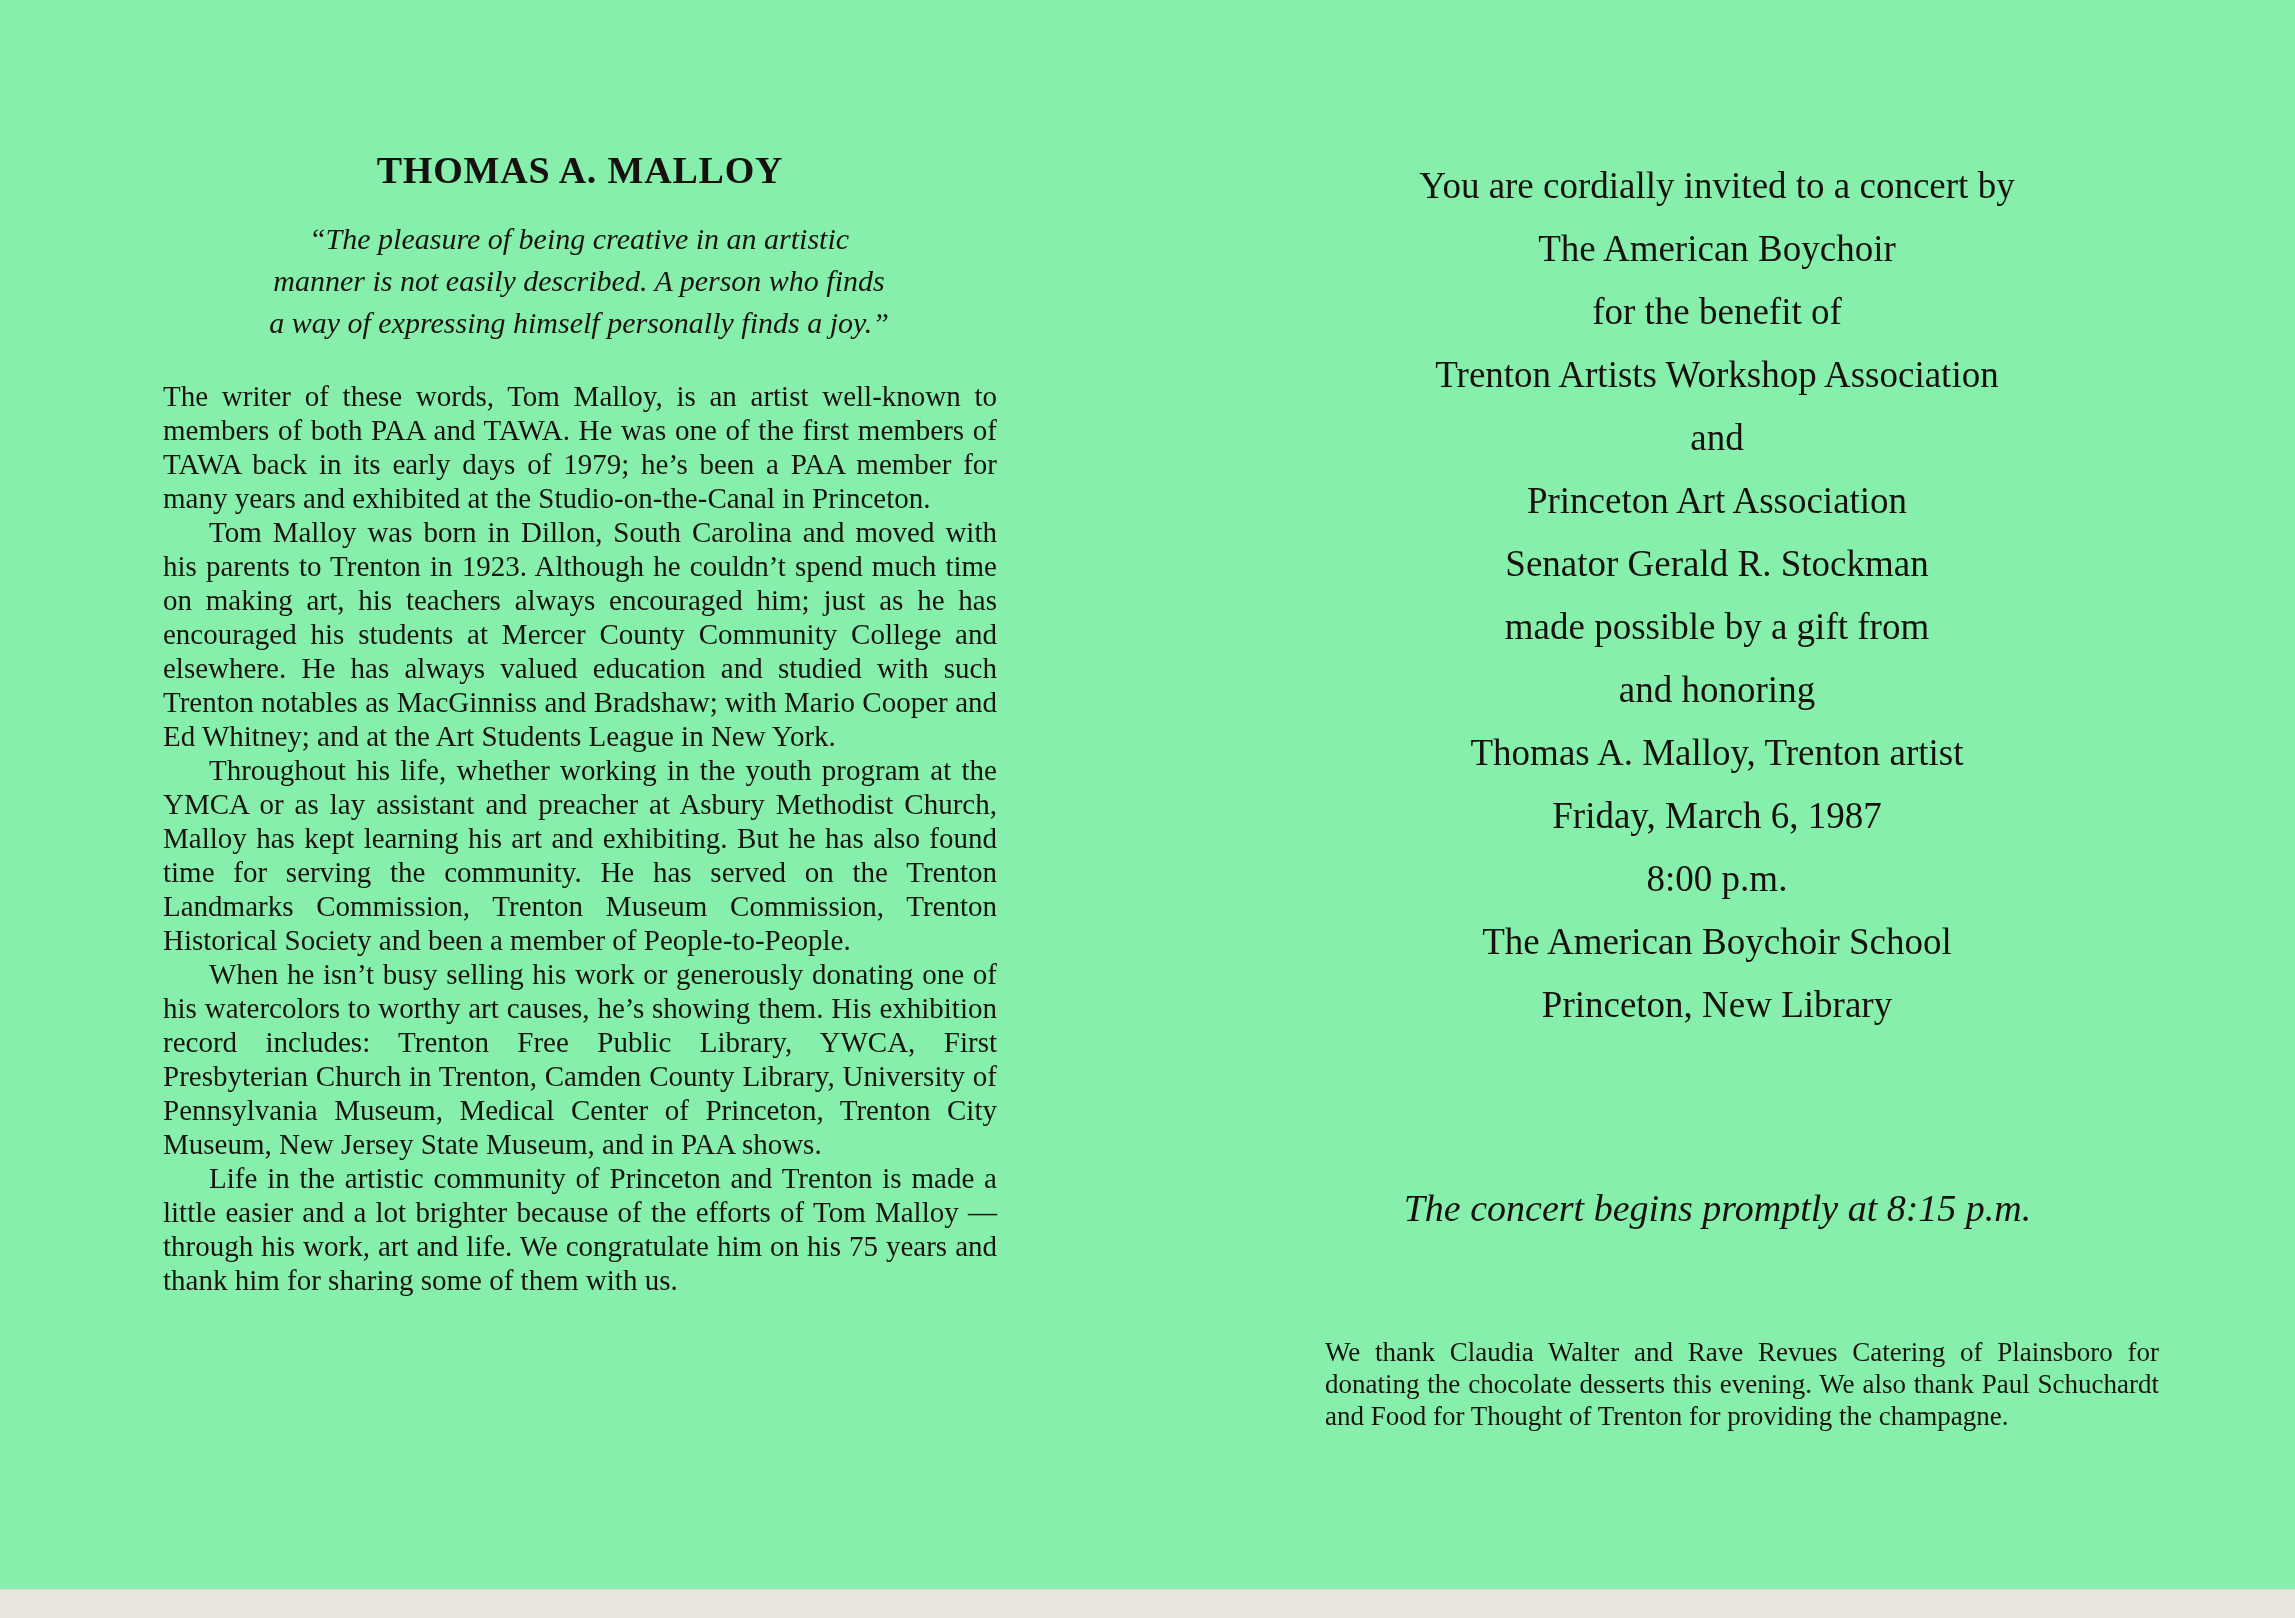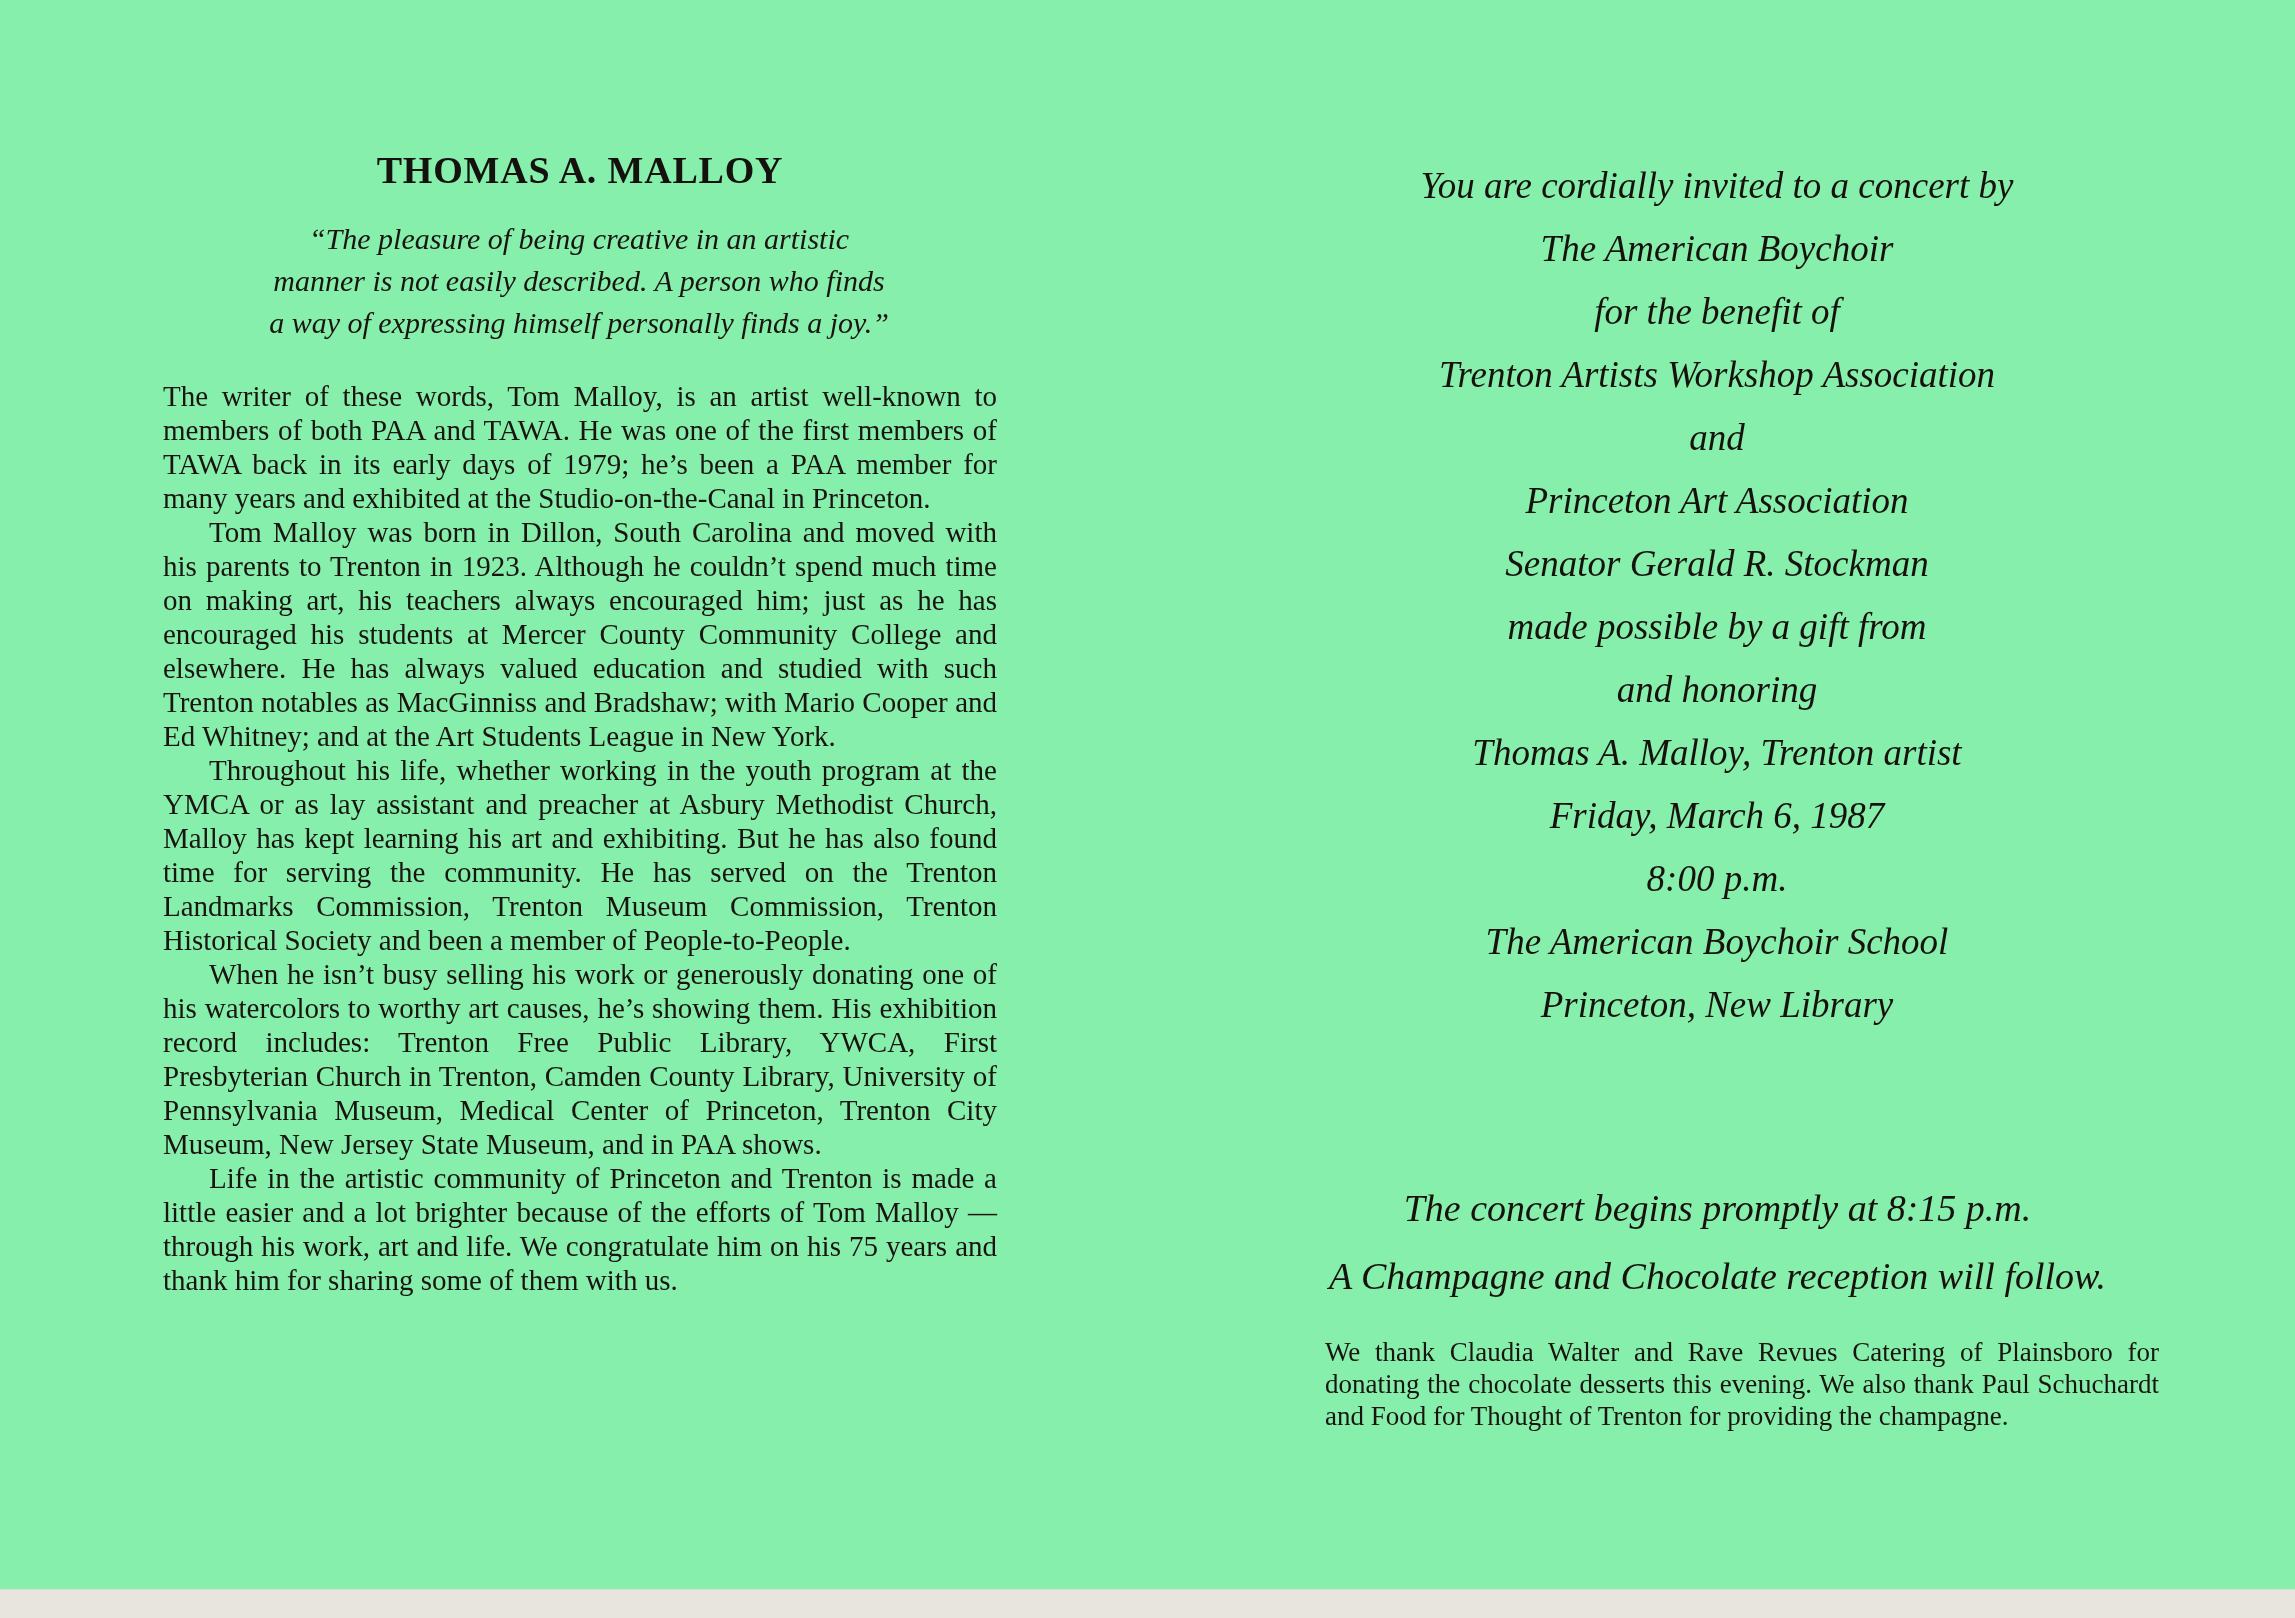--- a/index.html
+++ b/index.html
@@ -45,21 +45,20 @@
     line-height: 34px;
     color: #1a1510;
   }
   .body-para { margin: 0; text-align: justify; }
   .body-para.indent { text-indent: 46px; }
 
   
   .invitation {
     position: absolute;
     left: 99px; top: 154px; width: 942px; 
-    font-style: italic;
     font-size: 37px;
     line-height: 63px;
     text-align: center;
     color: #17120d;
   }
   .notes {
     position: absolute;
     left: 45px; top: 1174px; width: 1051px;
     font-style: italic;
     font-size: 38px;
@@ -121,21 +120,20 @@
         <div class="inv-line">and honoring</div>
         <div class="inv-line">Thomas A. Malloy, Trenton artist</div>
         <div class="inv-line">Friday, March 6, 1987</div>
         <div class="inv-line">8:00 p.m.</div>
         <div class="inv-line">The American Boychoir School</div>
         <div class="inv-line">Princeton, New Library</div>
       </div>
 
     <div class="notes">
         <div class="note-line">The concert begins promptly at 8:15 p.m.</div>
-        <div class="note-line">A Champagne and Chocolate reception will follow.</div>
       </div>
 
     <p class="ack">We thank Claudia Walter and Rave Revues Catering of Plainsboro for donating the chocolate desserts this evening. We also thank Paul Schuchardt and Food for Thought of Trenton for providing the champagne.</p>
   </div>
 
   <div class="scan-edge"></div>
 </div>
 
 
 </body></html>

